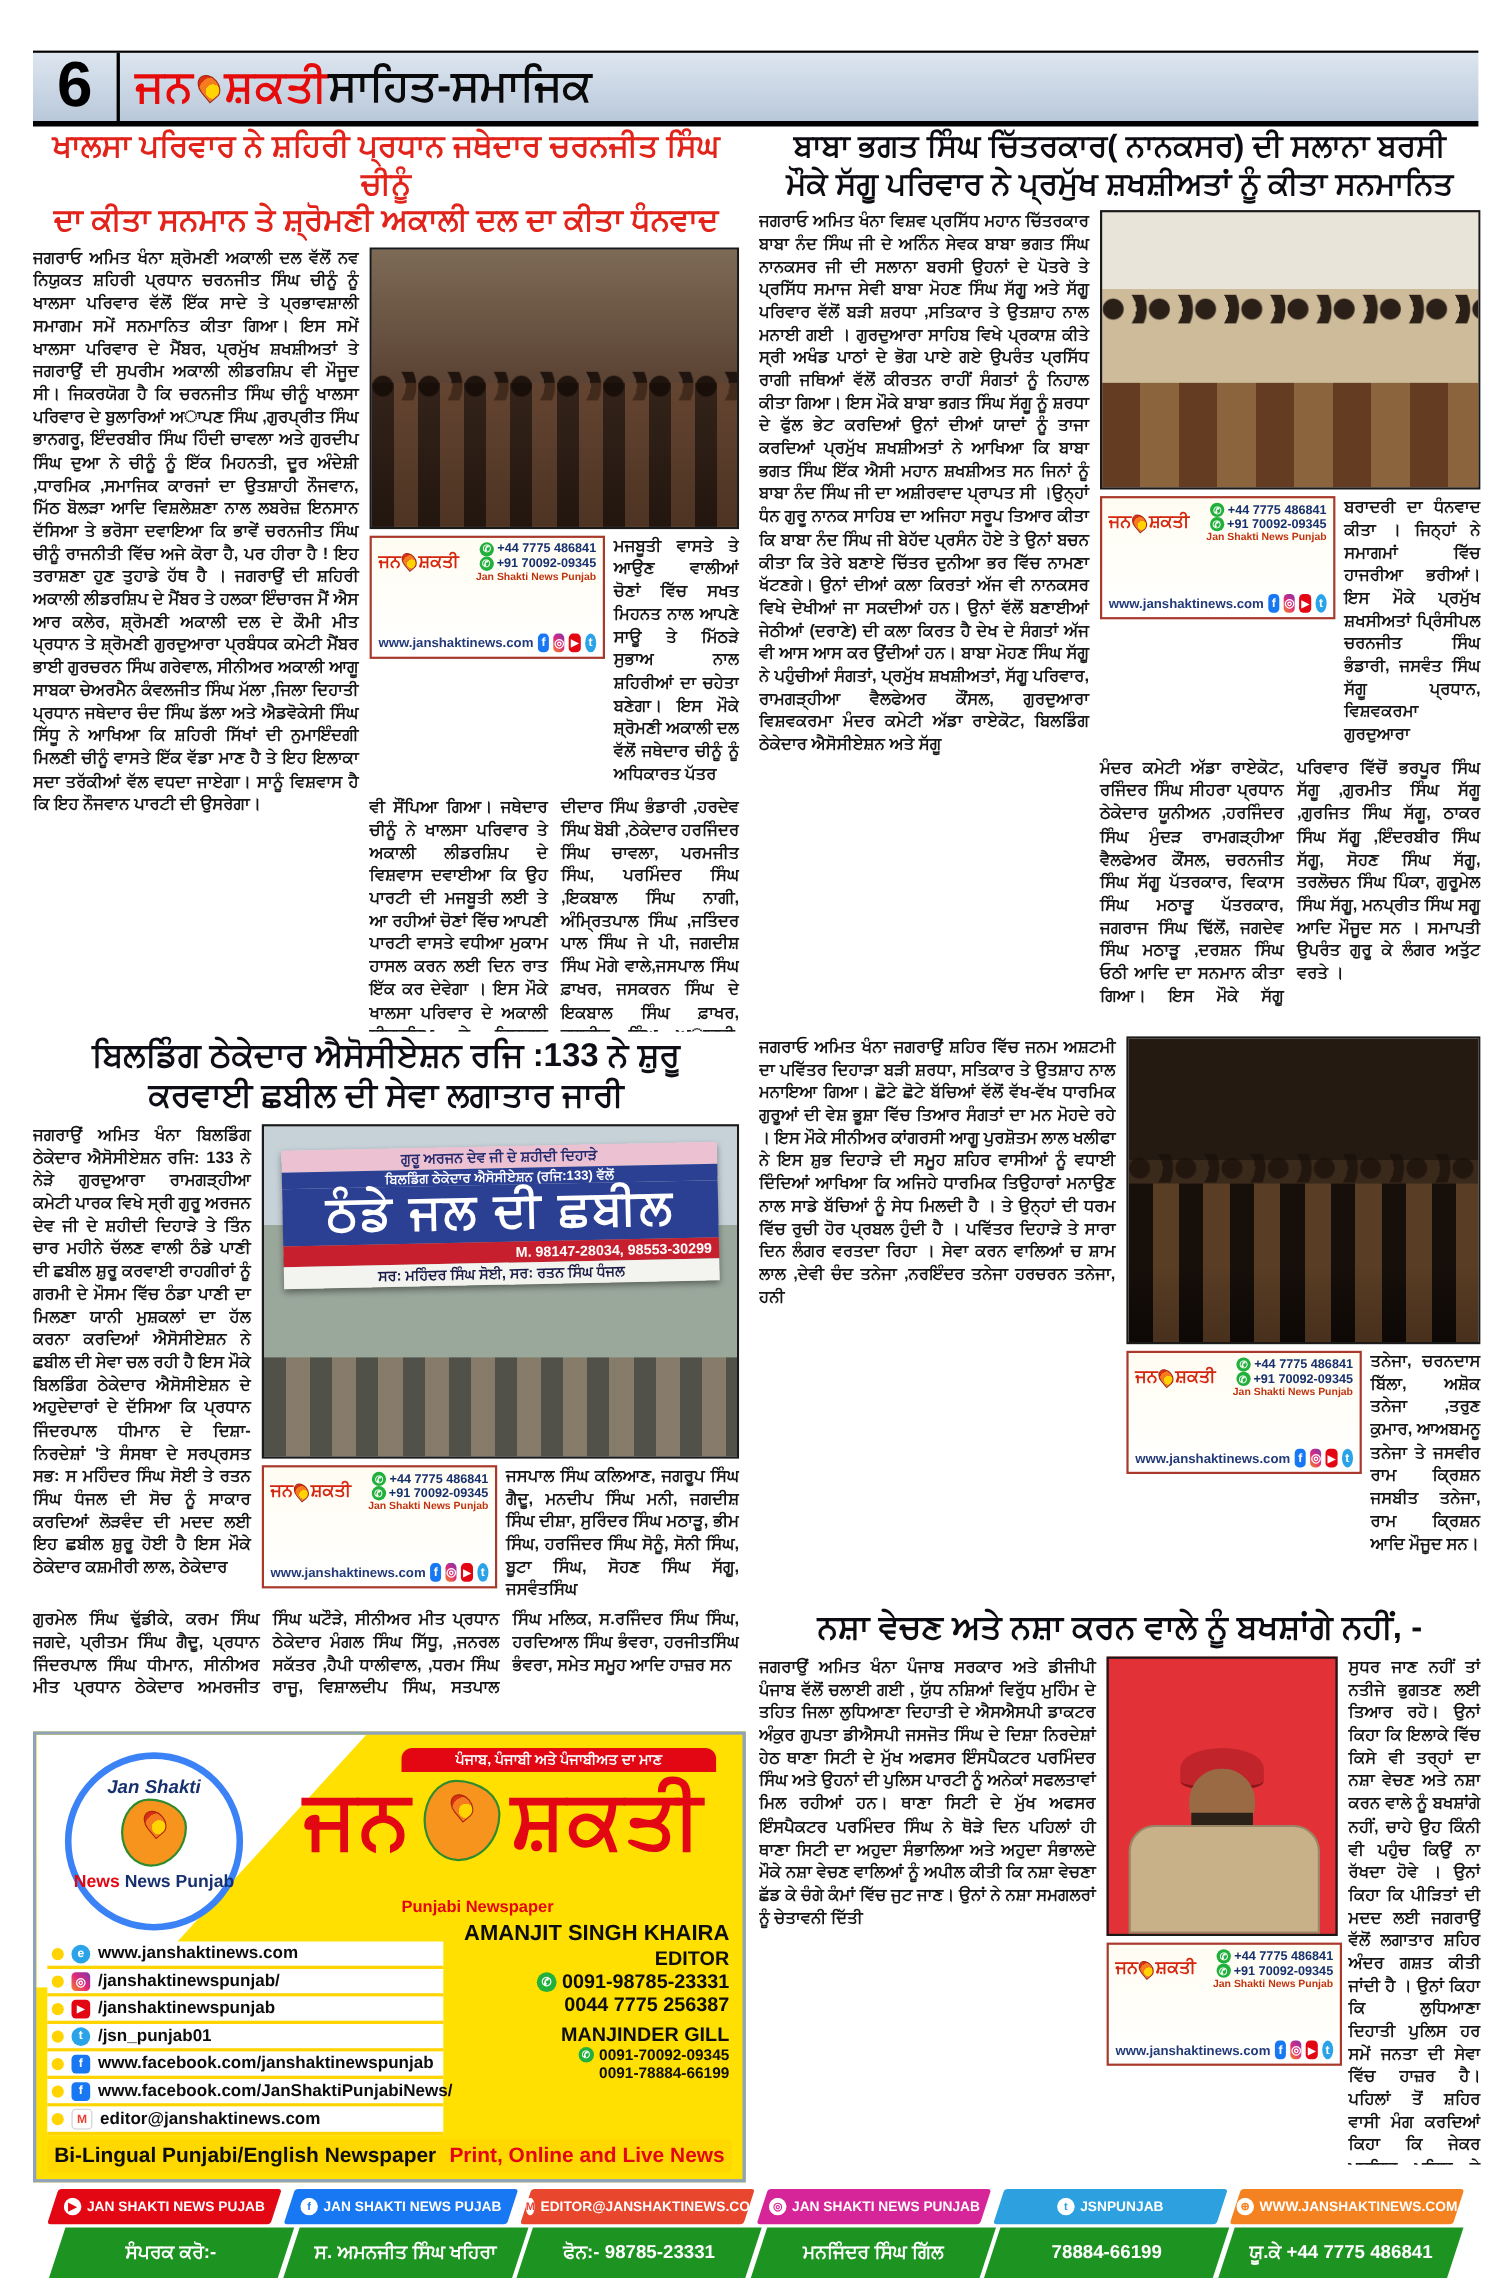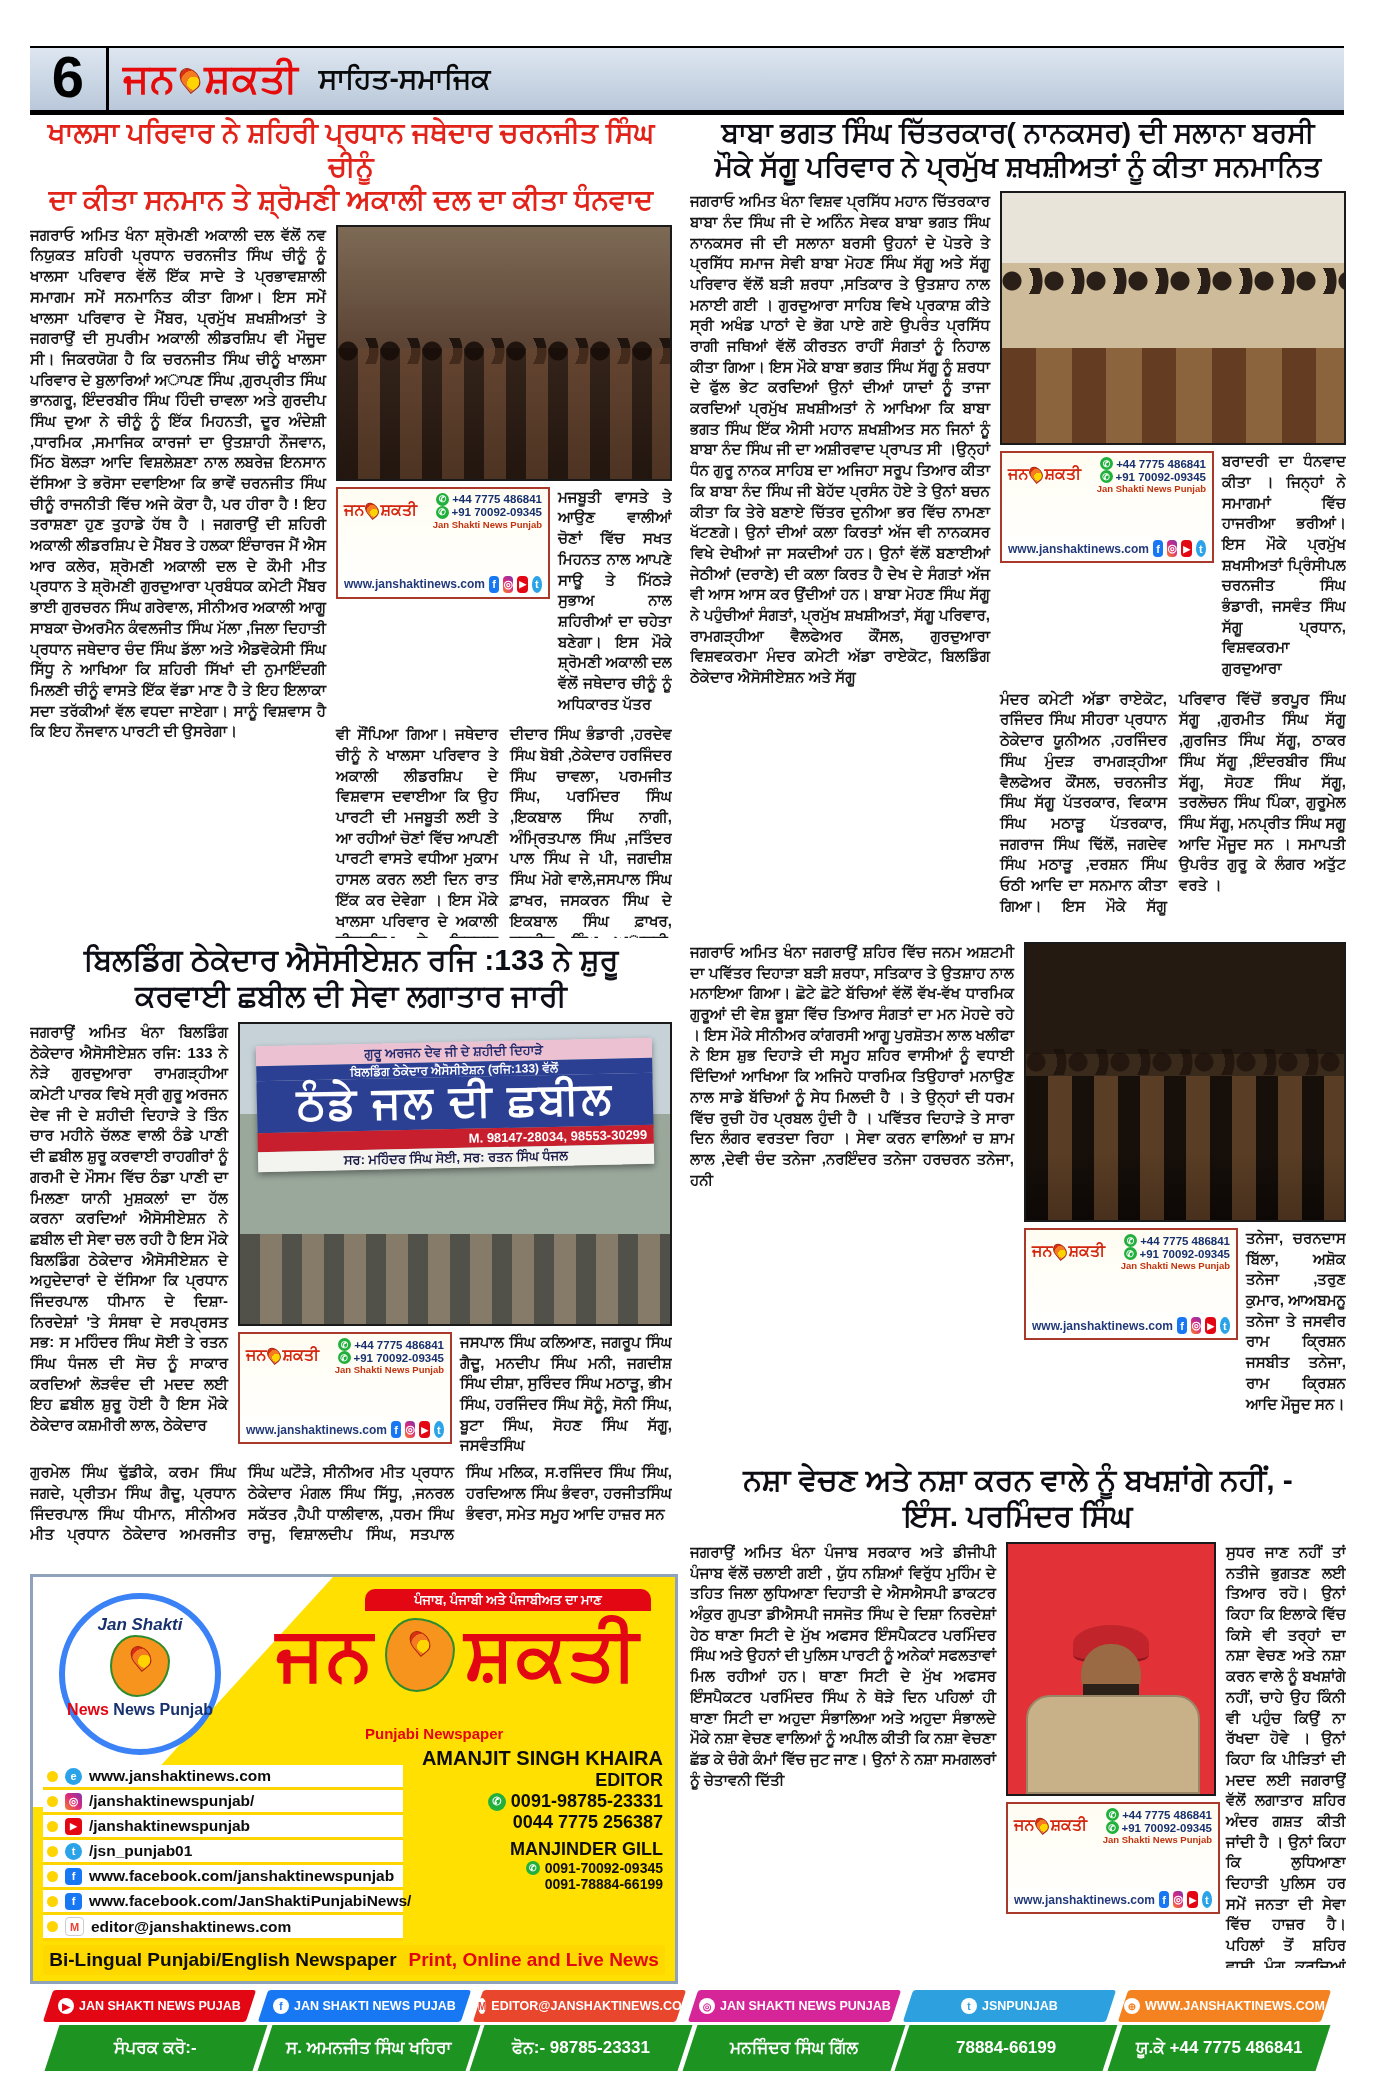--- a/index.html
+++ b/index.html
@@ -7,21 +7,21 @@
         font-family:"Liberation Sans",sans-serif;overflow:hidden;color:#141414;}
   
   .hdr{position:absolute;left:30px;top:46px;width:1314px;height:62px;
        background:linear-gradient(#dde6f0,#b9c8da);border-top:2px solid #000;
        border-bottom:5px solid #000;display:flex;align-items:center;}
   .pagenum{font-size:58px;font-weight:800;width:76px;text-align:center;line-height:58px;
        border-right:3px solid #000;height:62px;color:#000;}
   .hdr-logo{display:flex;align-items:center;gap:5px;margin-left:14px;color:#e60b0b;
        font-size:40px;font-weight:800;letter-spacing:1px;}
   .hdr-date{flex:1;text-align:center;font-size:27px;font-weight:800;color:#0a0a0a;}
-  .hdr-section{font-size:28px;font-weight:700;margin-right:20px;color:#0a0a0a;margin-left:20px;}
+  .hdr-section{font-size:39px;font-weight:700;margin-right:20px;color:#0a0a0a;}
   .flame{display:inline-block;width:16px;height:22px;background:
        radial-gradient(circle at 50% 75%,#ffd400 0 35%,#f47b20 36% 70%,#d92f12 71% 100%);
        border-radius:50% 50% 50% 0;transform:rotate(-40deg);border:1px solid #a8220c;}
   
   .art{position:absolute;overflow:hidden;}
   #a1{left:30px;top:116px;width:642px;height:822px;}
   #a2{left:690px;top:116px;width:656px;height:822px;}
   #a3{left:30px;top:942px;width:642px;height:624px;}
   #a4{left:690px;top:942px;width:656px;height:516px;}
   #a5{left:690px;top:1462px;width:656px;height:506px;}
@@ -348,21 +348,20 @@
 </div>
           <div class="bt" style="flex:1;">ਤਨੇਜਾ, ਚਰਨਦਾਸ ਬਿੱਲਾ, ਅਸ਼ੋਕ ਤਨੇਜਾ ,ਤਰੁਣ ਕੁਮਾਰ, ਆਅਬਮਨੂ ਤਨੇਜਾ ਤੇ ਜਸਵੀਰ ਰਾਮ ਕ੍ਰਿਸ਼ਨ ਜਸਬੀਤ ਤਨੇਜਾ, ਰਾਮ ਕ੍ਰਿਸ਼ਨ ਆਦਿ ਮੌਜੂਦ ਸਨ।</div>
         </div>
       </div>
     </div>
   </section>
 
   <section class="art" id="a5">
     <h2 class="hl">
       <span class="l">ਨਸ਼ਾ ਵੇਚਣ ਅਤੇ ਨਸ਼ਾ ਕਰਨ ਵਾਲੇ ਨੂੰ ਬਖਸ਼ਾਂਗੇ ਨਹੀਂ, -</span>
-        <span class="l">ਇੰਸ. ਪਰਮਿੰਦਰ ਸਿੰਘ</span>
     </h2>
     <div class="body">
       <div class="bt" style="width:306px;flex:0 0 auto;">ਜਗਰਾਉਂ ਅਮਿਤ ਖੰਨਾ  ਪੰਜਾਬ ਸਰਕਾਰ ਅਤੇ ਡੀਜੀਪੀ ਪੰਜਾਬ ਵੱਲੋਂ ਚਲਾਈ ਗਈ , ਯੁੱਧ ਨਸ਼ਿਆਂ ਵਿਰੁੱਧ ਮੁਹਿੰਮ ਦੇ ਤਹਿਤ ਜਿਲਾ ਲੁਧਿਆਣਾ ਦਿਹਾਤੀ ਦੇ ਐਸਐਸਪੀ ਡਾਕਟਰ ਅੰਕੁਰ ਗੁਪਤਾ ਡੀਐਸਪੀ ਜਸਜੋਤ ਸਿੰਘ ਦੇ ਦਿਸ਼ਾ ਨਿਰਦੇਸ਼ਾਂ ਹੇਠ ਥਾਣਾ ਸਿਟੀ ਦੇ ਮੁੱਖ ਅਫਸਰ ਇੰਸਪੈਕਟਰ ਪਰਮਿੰਦਰ ਸਿੰਘ ਅਤੇ ਉਹਨਾਂ ਦੀ ਪੁਲਿਸ ਪਾਰਟੀ ਨੂੰ ਅਨੇਕਾਂ ਸਫਲਤਾਵਾਂ ਮਿਲ ਰਹੀਆਂ ਹਨ। ਥਾਣਾ ਸਿਟੀ ਦੇ ਮੁੱਖ ਅਫਸਰ ਇੰਸਪੈਕਟਰ ਪਰਮਿੰਦਰ ਸਿੰਘ ਨੇ ਥੋੜੇ ਦਿਨ ਪਹਿਲਾਂ ਹੀ ਥਾਣਾ ਸਿਟੀ ਦਾ ਅਹੁਦਾ ਸੰਭਾਲਿਆ ਅਤੇ ਅਹੁਦਾ ਸੰਭਾਲਦੇ ਮੌਕੇ ਨਸ਼ਾ ਵੇਚਣ ਵਾਲਿਆਂ ਨੂੰ ਅਪੀਲ ਕੀਤੀ ਕਿ ਨਸ਼ਾ ਵੇਚਣਾ ਛੱਡ ਕੇ ਚੰਗੇ ਕੰਮਾਂ ਵਿੱਚ ਜੁਟ ਜਾਣ। ਉਨਾਂ ਨੇ ਨਸ਼ਾ ਸਮਗਲਰਾਂ ਨੂੰ ਚੇਤਾਵਨੀ ਦਿੱਤੀ</div>
       <div class="cstack" style="flex:0 0 210px;max-width:210px;">
         <div class="ph" id="ph5">
           <div class="person">
             <div class="turban"></div>
               <div class="head"></div>
               <div class="beard"></div>
               <div class="torso"></div>

